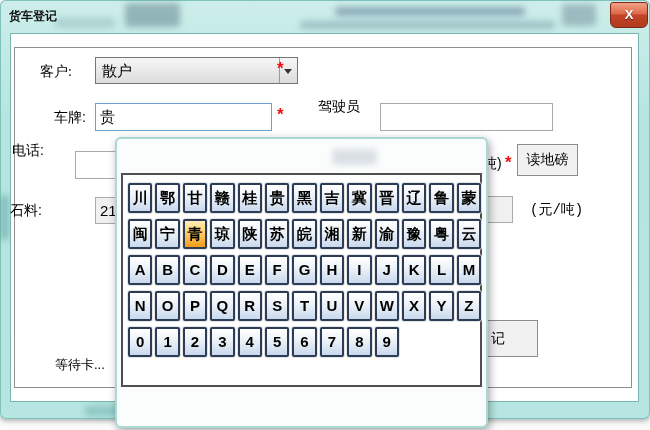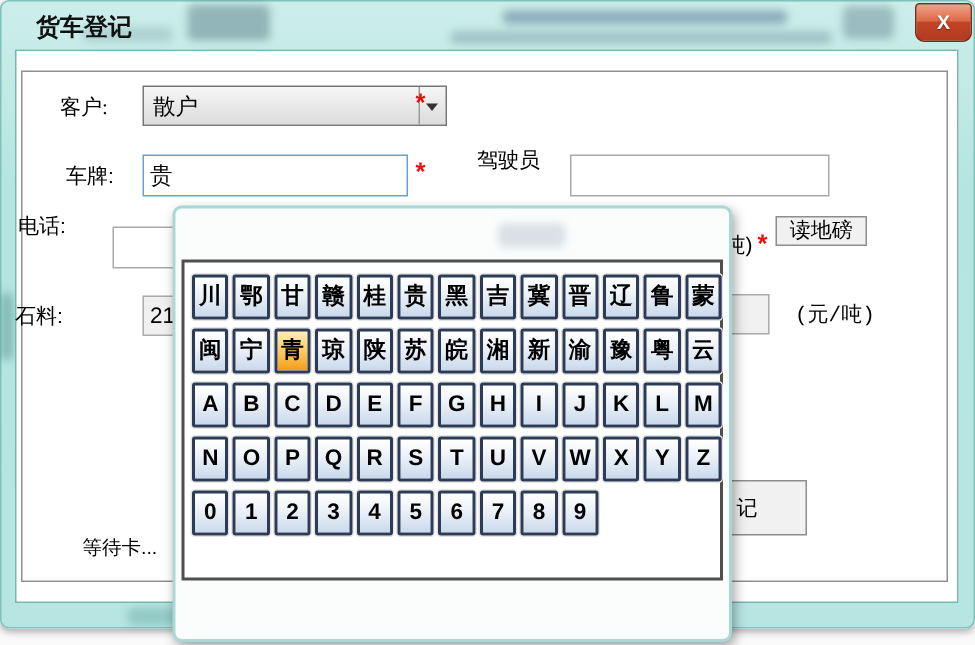--- a/index.html
+++ b/index.html
@@ -5,21 +5,21 @@
   * { margin:0; padding:0; box-sizing:border-box; }
   html,body { width:650px; height:430px; }
   body { font-family:"Liberation Sans","DejaVu Sans",sans-serif; background:#f7f7f7; }
   #stage { position:relative; width:650px; height:430px; overflow:hidden; background:#fafafa; }
 
   
   .win { position:absolute; left:0; top:0; width:650px; height:419px;
          background:linear-gradient(180deg,#cdeeea 0%,#b4e5e0 30%,#b7e6e2 100%);
          border-radius:6px; box-shadow:inset 0 0 0 1px #7fc2bc, 0 2px 5px rgba(0,0,0,.3); }
   .blob { position:absolute; filter:blur(3px); border-radius:4px; }
-  .win-title { position:absolute; left:24px; top:8px; font-size:16px; font-weight:bold; color:#111; }
+  .win-title { position:absolute; left:9px; top:8px; font-size:12px; font-weight:bold; color:#111; }
   .close-btn { position:absolute; left:610px; top:2px; width:38px; height:26px;
                background:linear-gradient(180deg,#f2a287 0%,#dd6a48 45%,#c24526 50%,#b23a1f 100%);
                border:1px solid #7c2818; border-radius:3px 3px 6px 6px;
                color:#fff; font-weight:bold; font-size:13px; text-align:center; line-height:24px;
                text-shadow:0 1px 1px rgba(0,0,0,.5); cursor:pointer; }
   .client { position:absolute; left:10px; top:33px; width:629px; height:369px;
             background:#fff; border:1px solid #79b5af; }
   .groupbox { position:absolute; left:14px; top:47px; width:618px; height:341px;
               background:#fff; border:1px solid #8f8f8f; }
 
@@ -82,31 +82,31 @@
 
     <div class="lbl" style="left:40px;top:63px;font-family:Liberation Serif, serif;">客户:</div>
     <div class="combo">
       <span class="val">散户</span>
       <span class="arrowbox">
           <span class="arrow"></span>
         </span>
     </div>
     <div class="star" style="left:277px;top:59px;">*</div>
 
-    <div class="lbl" style="left:44px;top:109px;">车牌:</div>
+    <div class="lbl" style="left:54px;top:109px;">车牌:</div>
     <input class="tinput" style="left: 95px; top: 103px; width: 177px; height: 28px; border-color: rgb(105, 161, 208);" value="贵">
     <div class="star" style="left:277px;top:105px;">*</div>
     <div class="lbl" style="left:318px;top:98px;">驾驶员</div>
     <input class="tinput" style="left: 380px; top: 103px; width: 173px; height: 28px;" value="">
 
     <div class="lbl" style="left:12px;top:142px;">电话:</div>
     <input class="tinput" style="left: 75px; top: 151px; width: 200px; height: 28px;" value="">
     <div class="lbl" style="left:483px;top:155px;">吨)</div>
     <div class="star" style="left:505px;top:153px;">*</div>
-    <button class="btn-grey" style="left:517px;top:144px;width:61px;height:20px;">读地磅</button>
+    <button class="btn-grey" style="left:517px;top:144px;width:61px;height:32px;">读地磅</button>
 
     <div class="lbl" style="left:10px;top:202px;">石料:</div>
     <input class="tinput" style="left: 95px; top: 197px; width: 150px; height: 27px; background: rgb(240, 240, 240); border-color: rgb(171, 171, 171);" value="21">
     <input class="tinput" style="left: 420px; top: 196px; width: 93px; height: 27px; background: rgb(240, 240, 240); border-color: rgb(171, 171, 171);">
     <div class="lbl" style="left:530px;top:201px;font-family:Liberation Mono, monospace;">(元/吨)</div>
 
     <button class="btn-grey" style="left:483px;top:320px;width:55px;height:37px;text-align:left;padding-left:7px;">记</button>
 
     <div class="waiting">等待卡...</div>
   </div>

